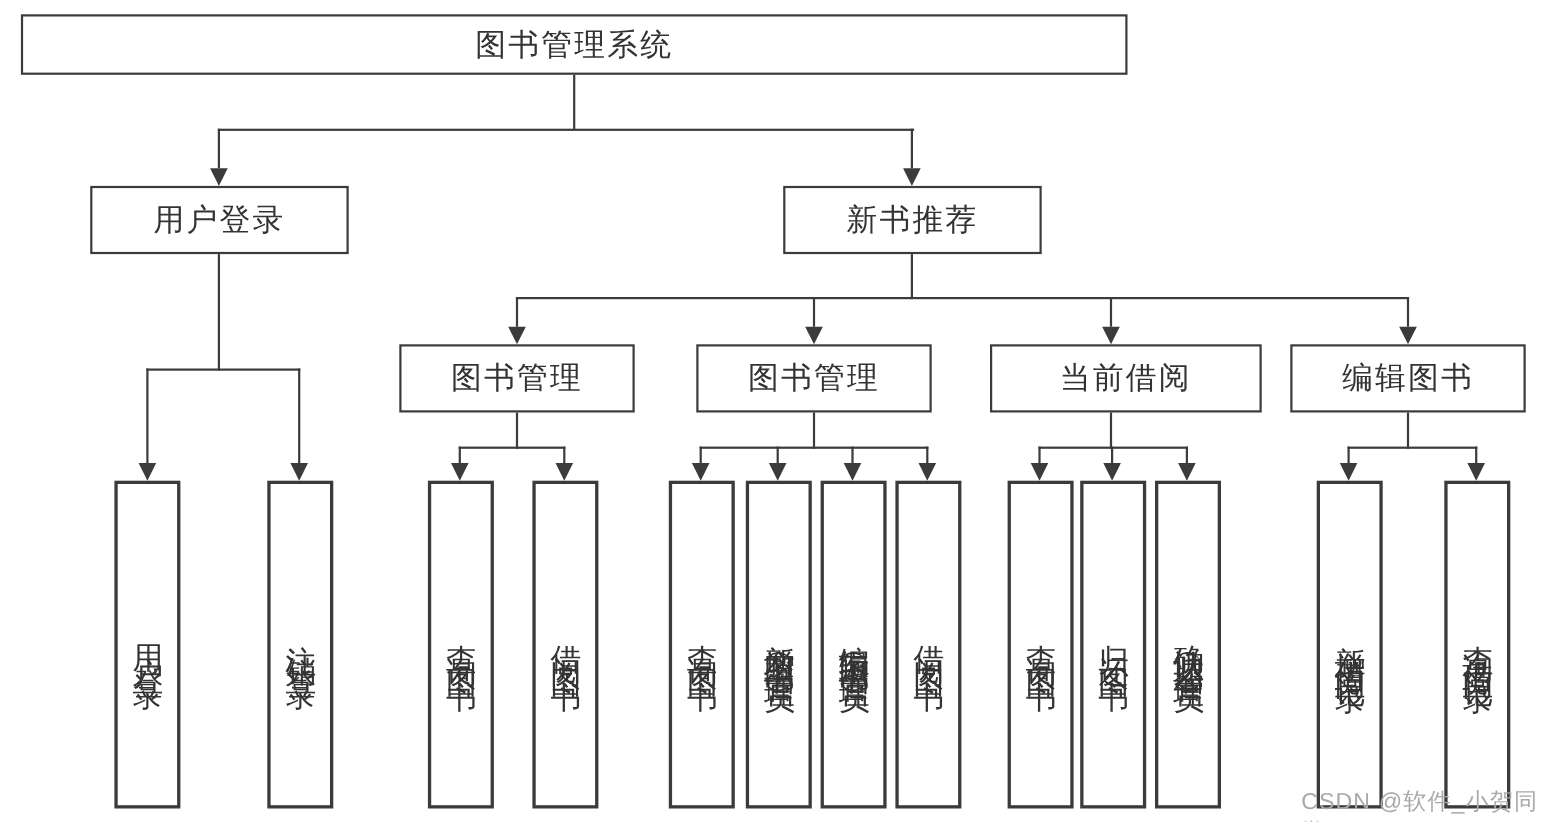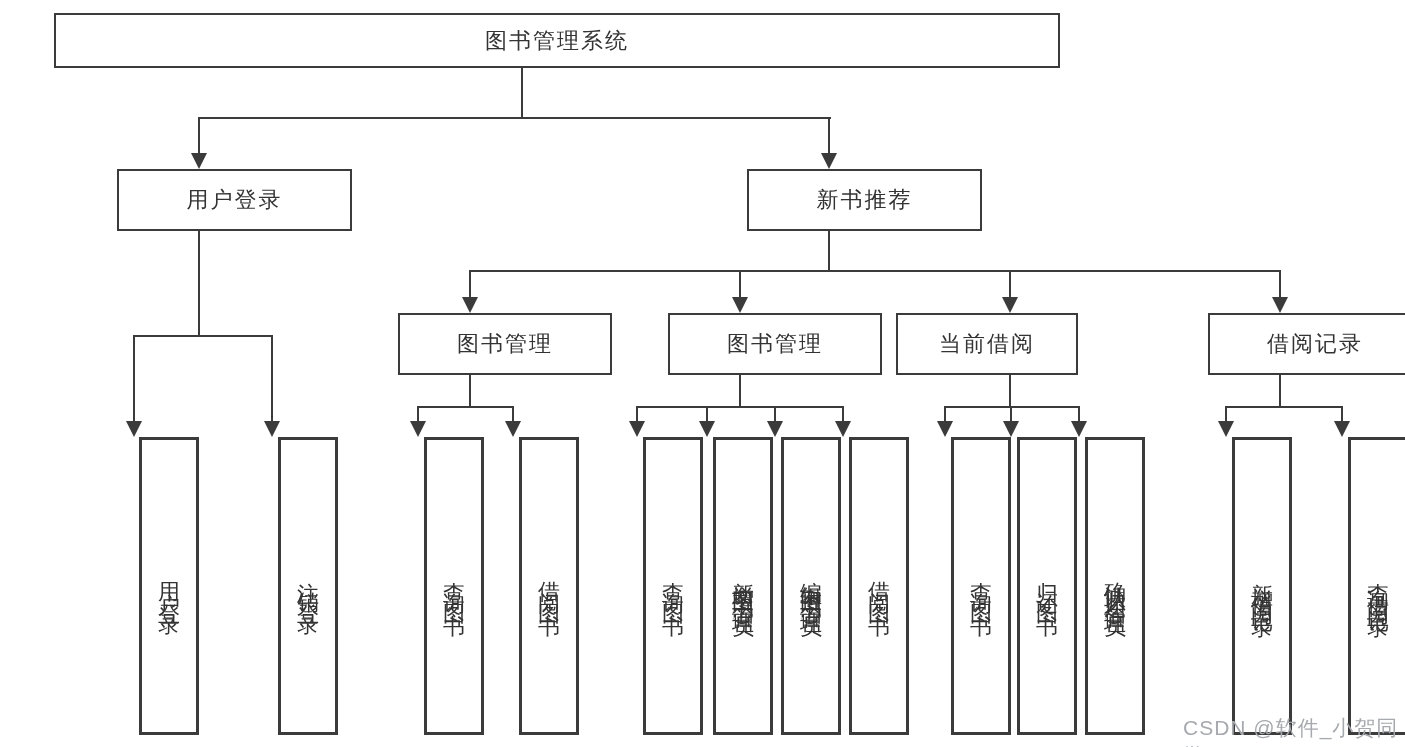--- a/index.html
+++ b/index.html
@@ -15,24 +15,23 @@
     background:var(--bg);
     font-family:"Liberation Sans",sans-serif;
     overflow:hidden;
   }
   .box{
     position:absolute;
     border:2px solid var(--line);
     background:#fff;
     display:flex;align-items:center;justify-content:center;
     color:var(--text);
-    font-size:22px;
+    font-size:28px;
     letter-spacing:2px;
     box-sizing:border-box;
-    margin-left:35px;
   }
   .leaf{border-width:3px;}
   .lbl{white-space:nowrap;}
   .leaf .lbl{
     writing-mode:vertical-rl;
     text-orientation:mixed;
     letter-spacing:11px;
     white-space:normal;
   }
   .leaf .lbl.mid{letter-spacing:7px;}
@@ -95,25 +94,25 @@
   <div class="ah" style="left:1002px;top:297px;"></div>
   <div class="vl" style="left:1279px;top:270px;height:27px;"></div>
   <div class="ah" style="left:1272px;top:297px;"></div>
 
   <div class="box" style="left:363px;top:313px;width:214px;height:62px;">
     <span class="lbl">图书管理</span>
   </div>
   <div class="box" style="left:633px;top:313px;width:214px;height:62px;">
     <span class="lbl">图书管理</span>
   </div>
-  <div class="box" style="left:861px;top:313px;width:182px;height:62px;">
+  <div class="box" style="left:900px;top:313px;width:247px;height:62px;">
     <span class="lbl">当前借阅</span>
   </div>
   <div class="box" style="left:1173px;top:313px;width:214px;height:62px;">
-    <span class="lbl">借阅记录</span>
+    <span class="lbl">编辑图书</span>
   </div>
 
   <div class="vl" style="left:469px;top:375px;height:33px;"></div>
   <div class="hl" style="left:417px;top:406px;width:97px;"></div>
   <div class="vl" style="left:417px;top:406px;height:15px;"></div>
   <div class="ah" style="left:410px;top:421px;"></div>
   <div class="vl" style="left:512px;top:406px;height:15px;"></div>
   <div class="ah" style="left:505px;top:421px;"></div>
 
   <div class="vl" style="left:739px;top:375px;height:33px;"></div>

